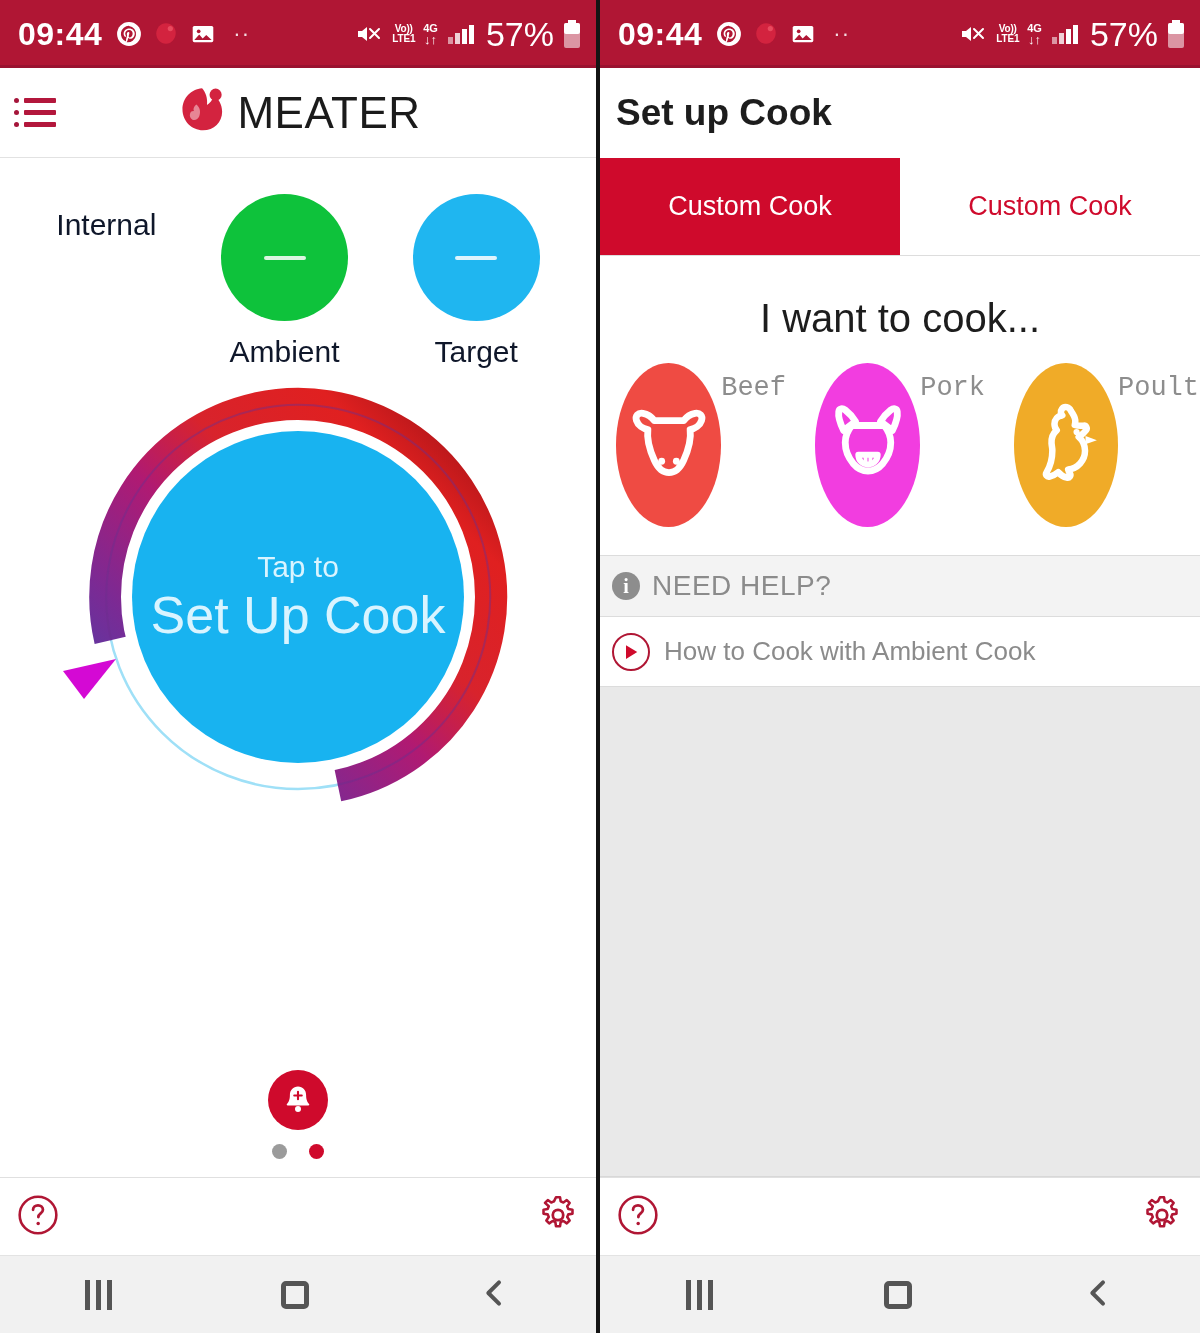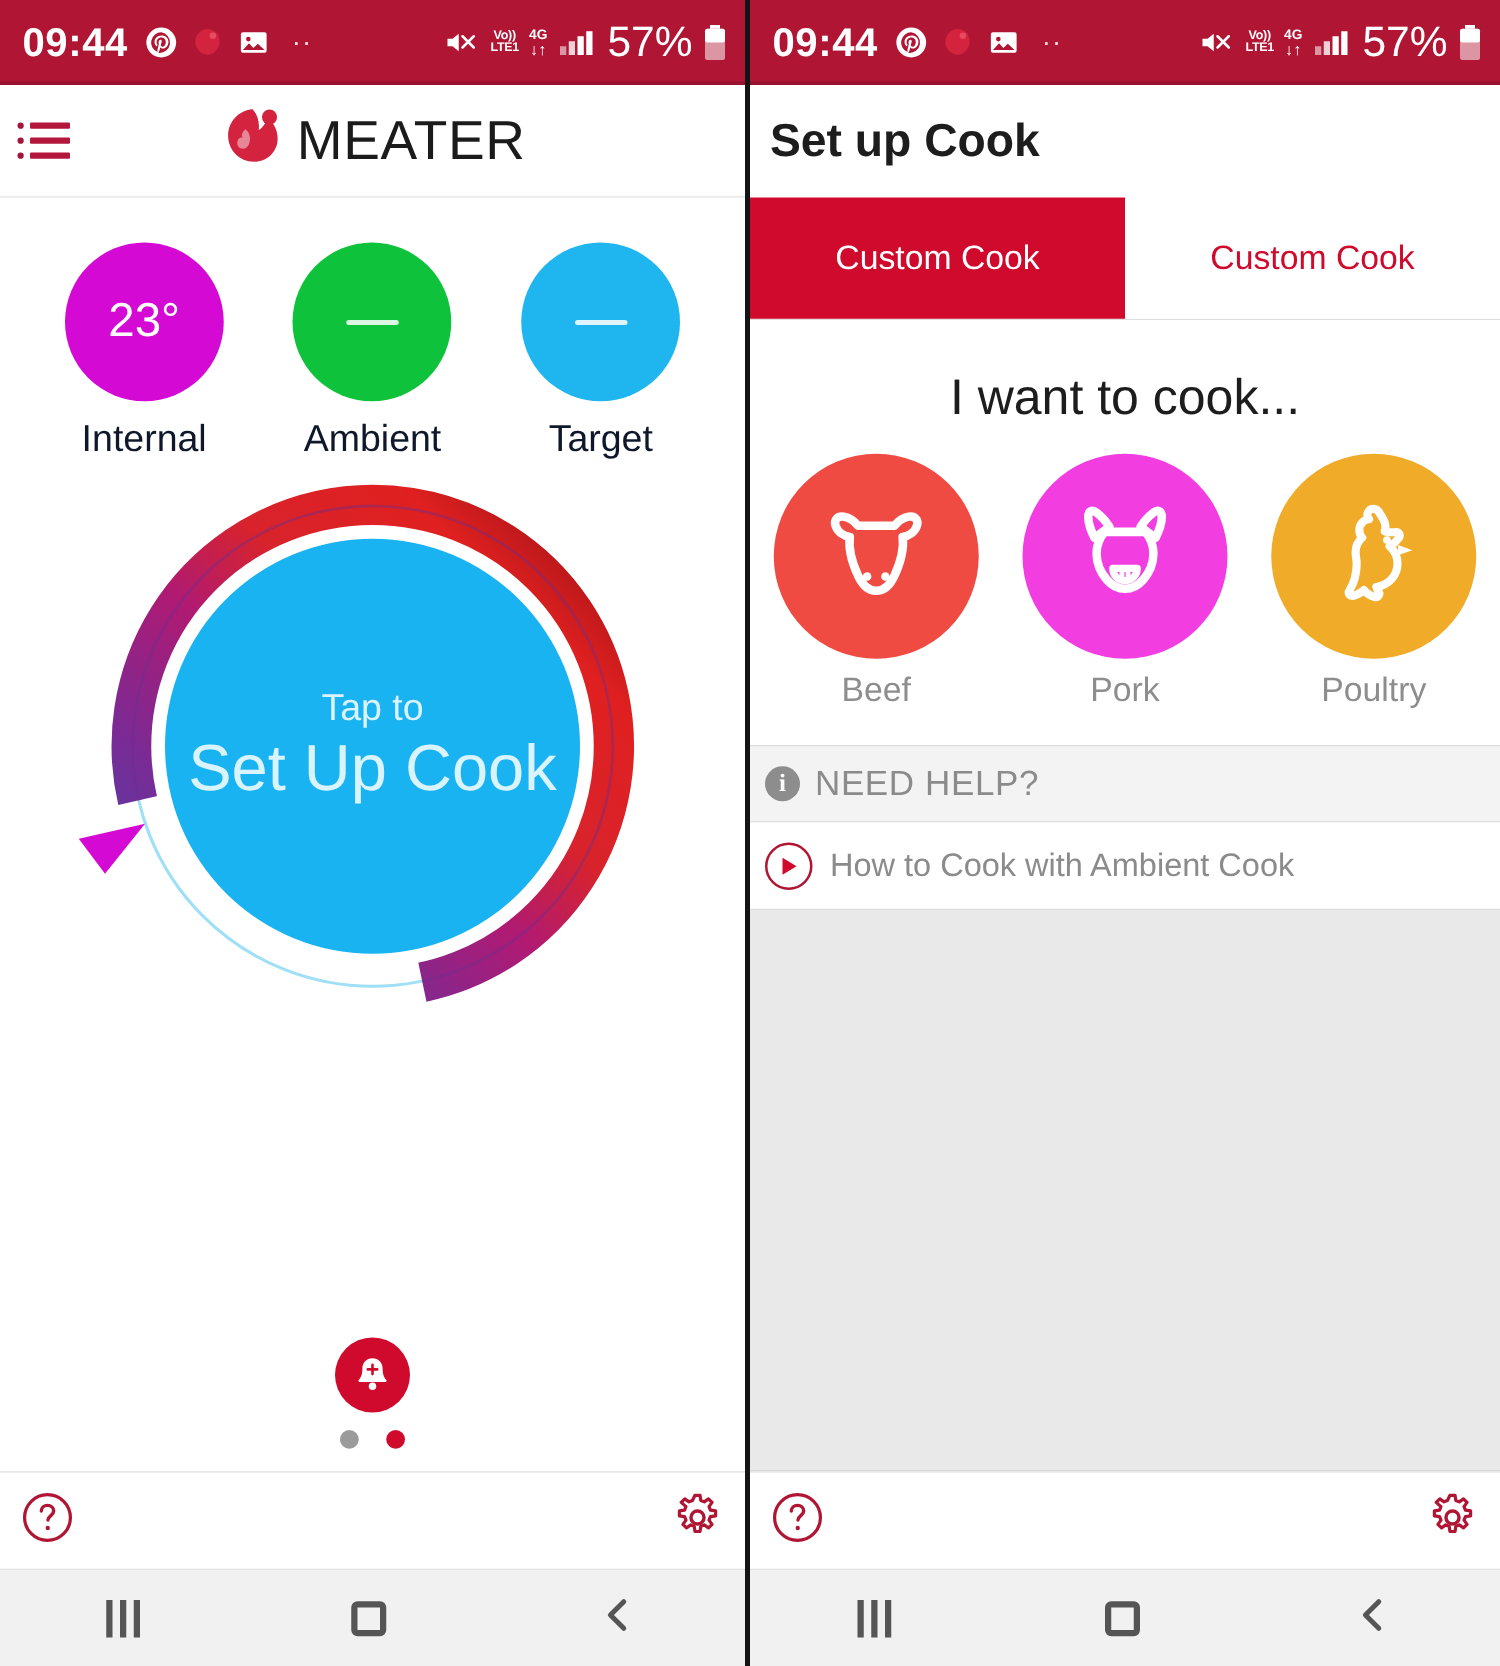--- a/index.html
+++ b/index.html
@@ -147,21 +147,21 @@
 
   .cook-heading {
     text-align:center; font-size:40px; color:#1d1d1d;
     padding:40px 0 22px 0; font-weight:400;
   }
   .food-grid { padding:0 16px; }
   .food-row { display:flex; }
   .food-row.row1 { justify-content:space-between; }
   .food-row.row2 { justify-content:space-around; padding:0 70px; margin-top:14px; }
   .food {
-    display:flex; flex-direction:column; align-items:center; width:170px;
+    display:flex; align-items:flex-start; width:170px;font-family:Liberation Mono, monospace;
   }
   .food-circle {
     width:164px; height:164px; border-radius:50%;
     display:flex; align-items:center; justify-content:center;
   }
   .food-label { margin-top:10px; font-size:27px; color:#8d8d8d; }
 
   .help-section { margin-top:28px; }
   .help-head {
     background:#f3f3f3; border-top:1px solid #dcdcdc; border-bottom:1px solid #dcdcdc;
@@ -270,23 +270,20 @@
           <circle cx="17.4" cy="5" r="2.6" fill="#d3233f"></circle>
           <path d="M9.2 9.2c1.5 1.2 1.9 3.2 1.2 5-.5 1.3-1.8 2-2.9 1.5-1-.4-1.4-1.6-1-2.7.3-.8 1.1-1.2 1.7-.9-.7-1 .2-2.4 1-2.9z" fill="#fff" opacity=".45"></path>
         </svg>
       </span>
       <span class="brand-name">MEATER</span>
     </div>
   </div>
 
   <div class="temps">
     <div class="temp">
-      <div class="temp-circle" style="background:#d409d4;">
-        <span>23°</span>
-      </div>
       <div class="temp-label">Internal</div>
     </div>
     <div class="temp">
       <div class="temp-circle" style="background:#0ec23b;">
         <span class="temp-dash"></span>
       </div>
       <div class="temp-label">Ambient</div>
     </div>
     <div class="temp">
       <div class="temp-circle" style="background:#1fb6f0;">

